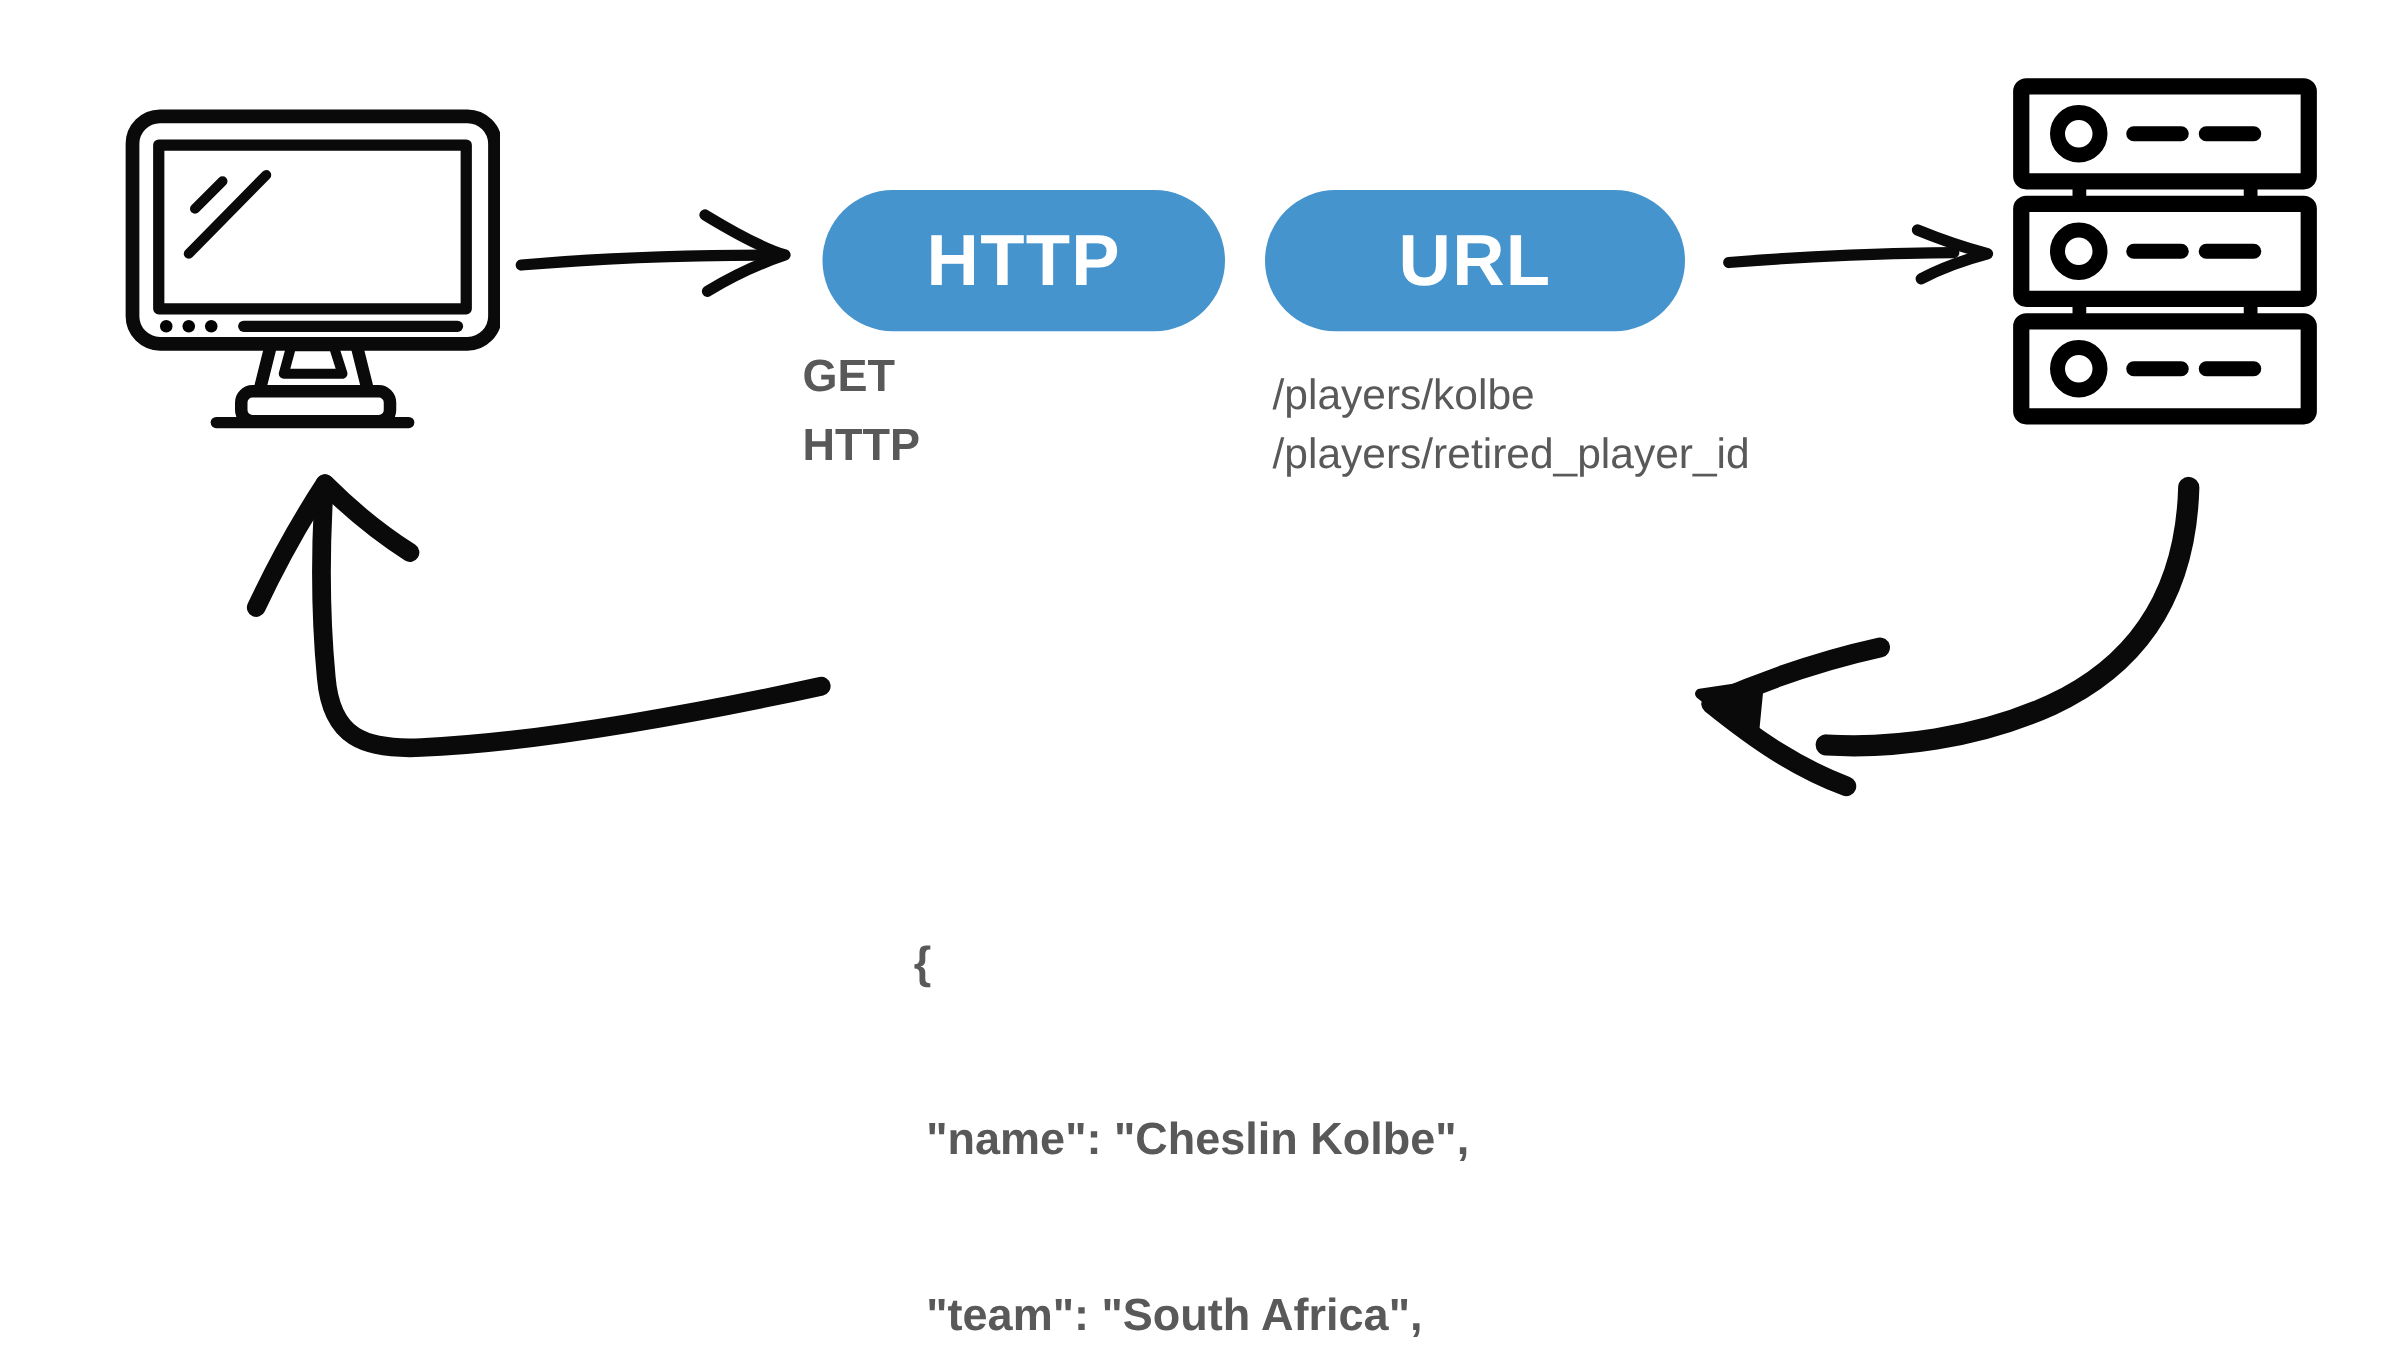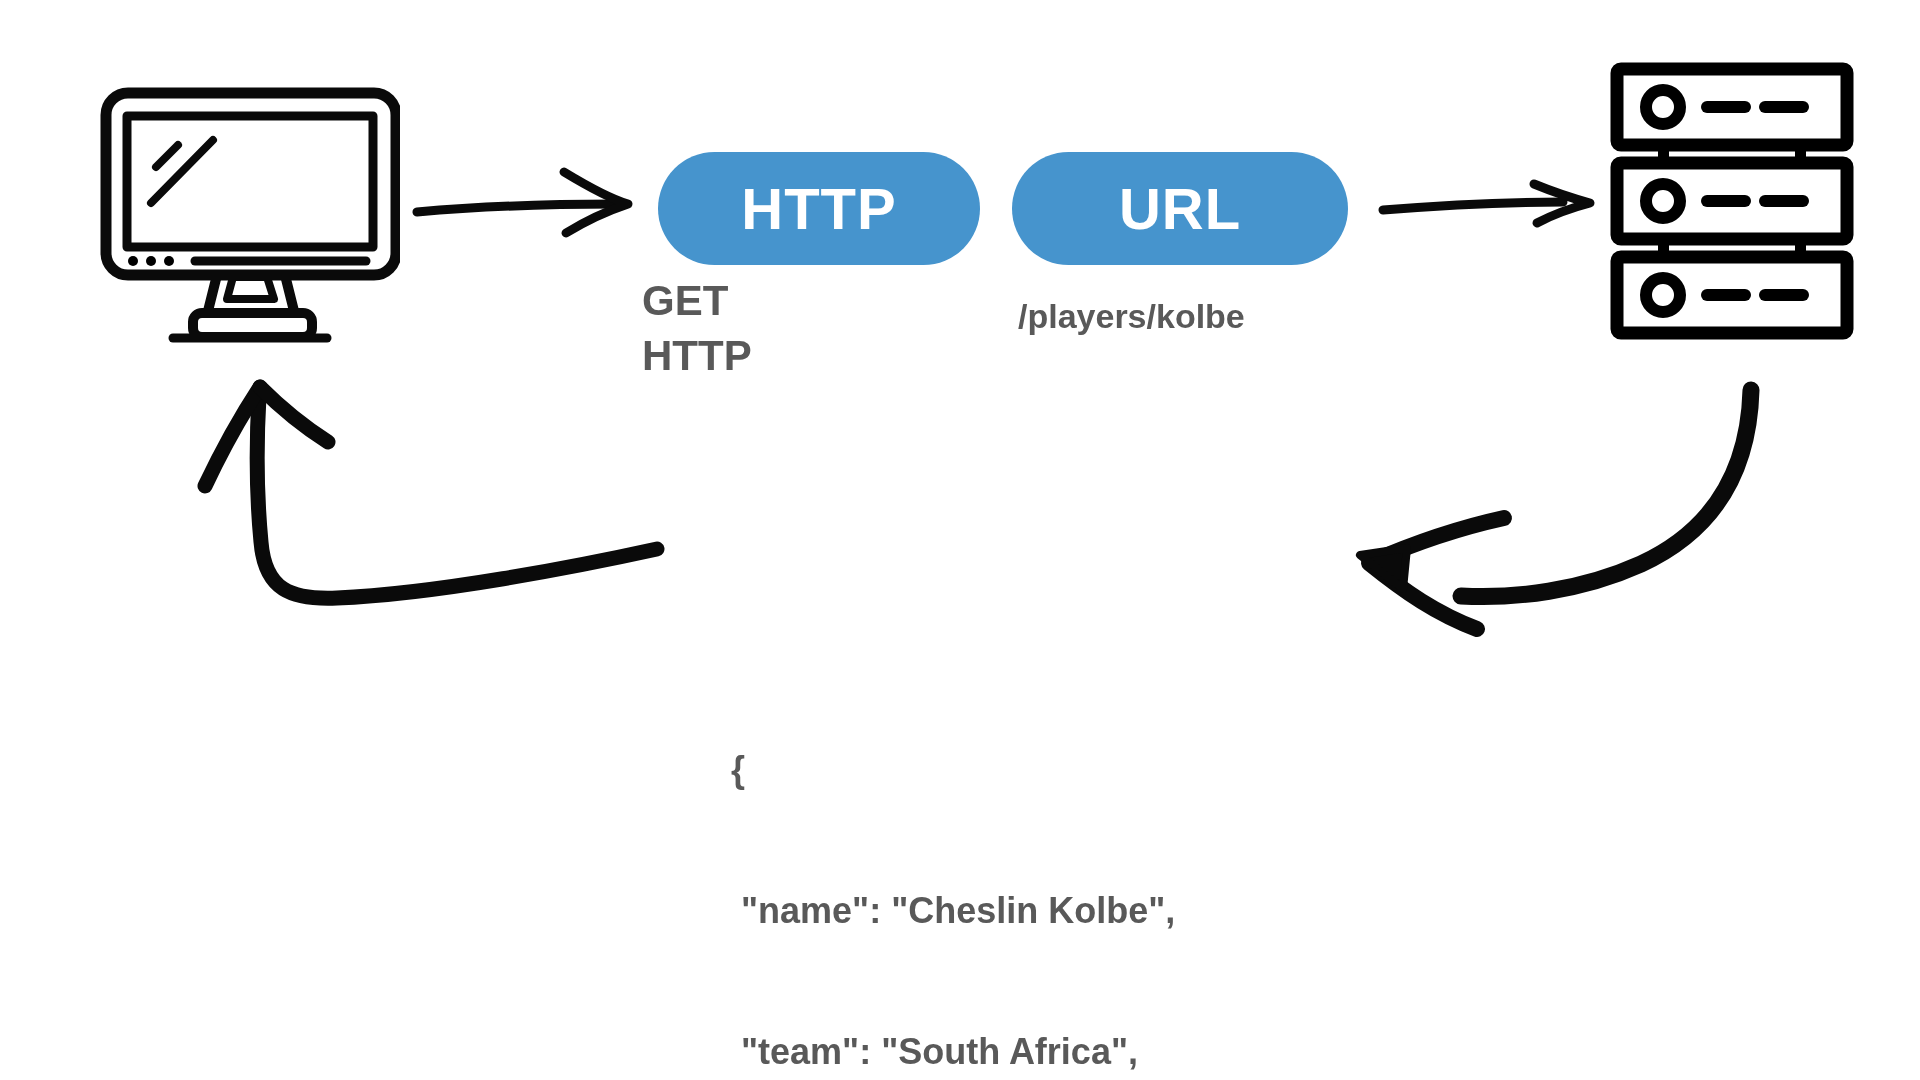--- a/index.html
+++ b/index.html
@@ -14,26 +14,26 @@
     position:absolute;
     background:var(--pill,#4694cd);
     color:var(--pill-text,#ffffff);
     display:flex;align-items:center;justify-content:center;
     border-radius:62px;
   }
   .pill-label-bold{font-weight:700;font-size:58px;letter-spacing:1px;}
   .pill-label-light{font-weight:400;font-size:60px;letter-spacing:5px;}
   .methods{
     position:absolute;left:627px;top:273px;
-    font-size:42px;font-weight:700;line-height:55px;
+    font-size:36px;font-weight:700;line-height:55px;
     color:var(--body-text,#595959);
   }
   .paths{
     position:absolute;left:1003px;top:293px;
-    font-size:34px;font-weight:700;line-height:47px;
+    font-size:34px;font-weight:400;line-height:47px;
     color:var(--body-text,#595959);
   }
   .code{
     position:absolute;left:716px;top:652px;
     font-size:36px;font-weight:700;line-height:47px;
     color:var(--body-text,#595959);
     white-space:pre;
   }
   svg{display:block;}
   .stroke{stroke:var(--ink,#000);fill:none;}
@@ -126,20 +126,21 @@
   </div>
 
 
   <div class="methods">
     <div>GET</div>
     <div>HTTP</div>
   </div>
 
   <div class="paths">
     <div>/players/kolbe</div>
+    <div>/players/retired_player_id</div>
   </div>
 
   <div class="code">
     <div>{</div>
     <div> "name": "Cheslin Kolbe",</div>
     <div> "team": "South Africa",</div>
     
     
     
     

